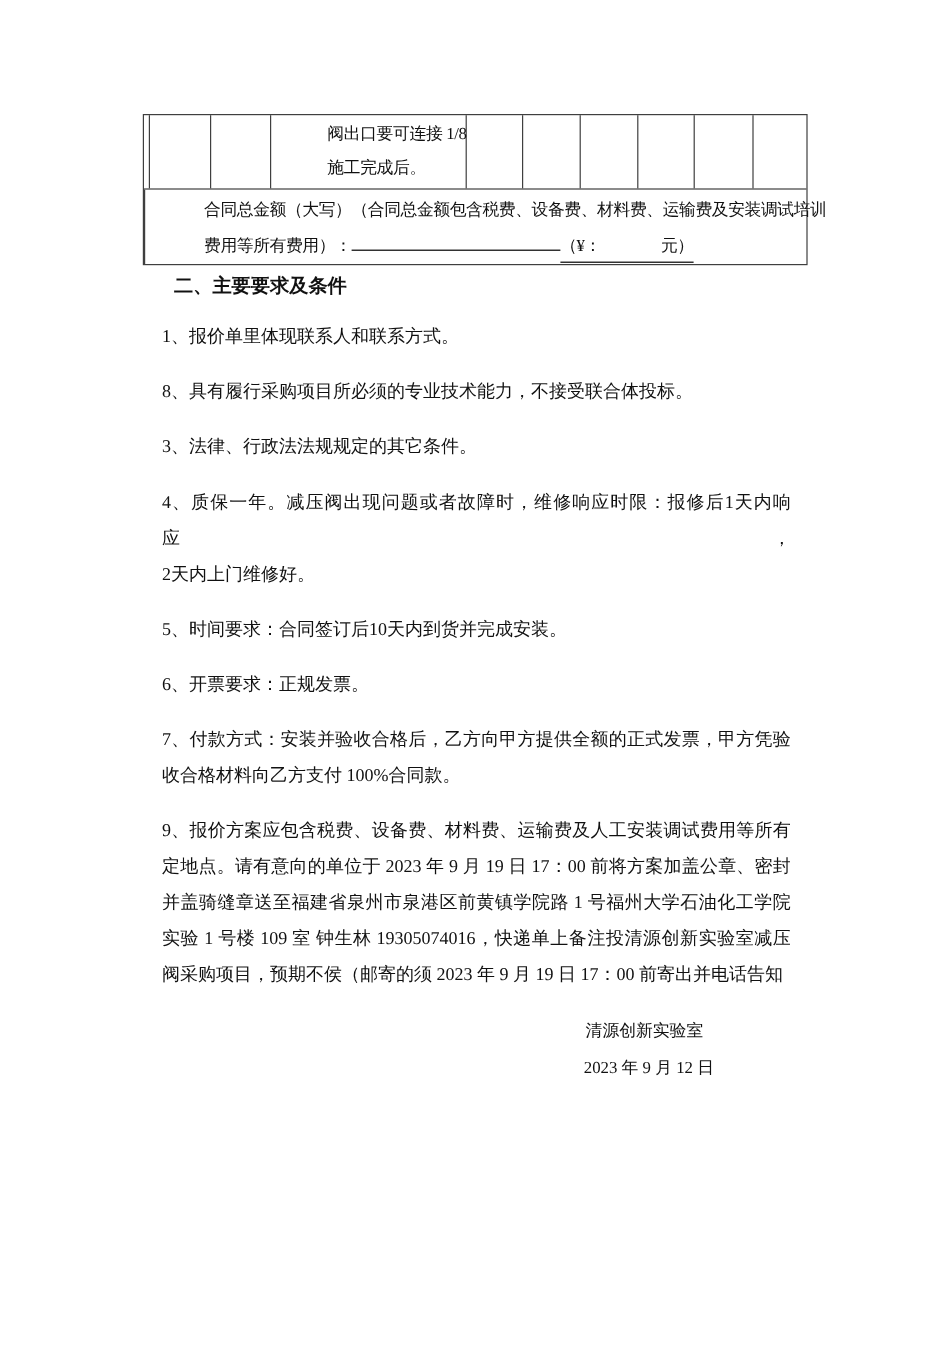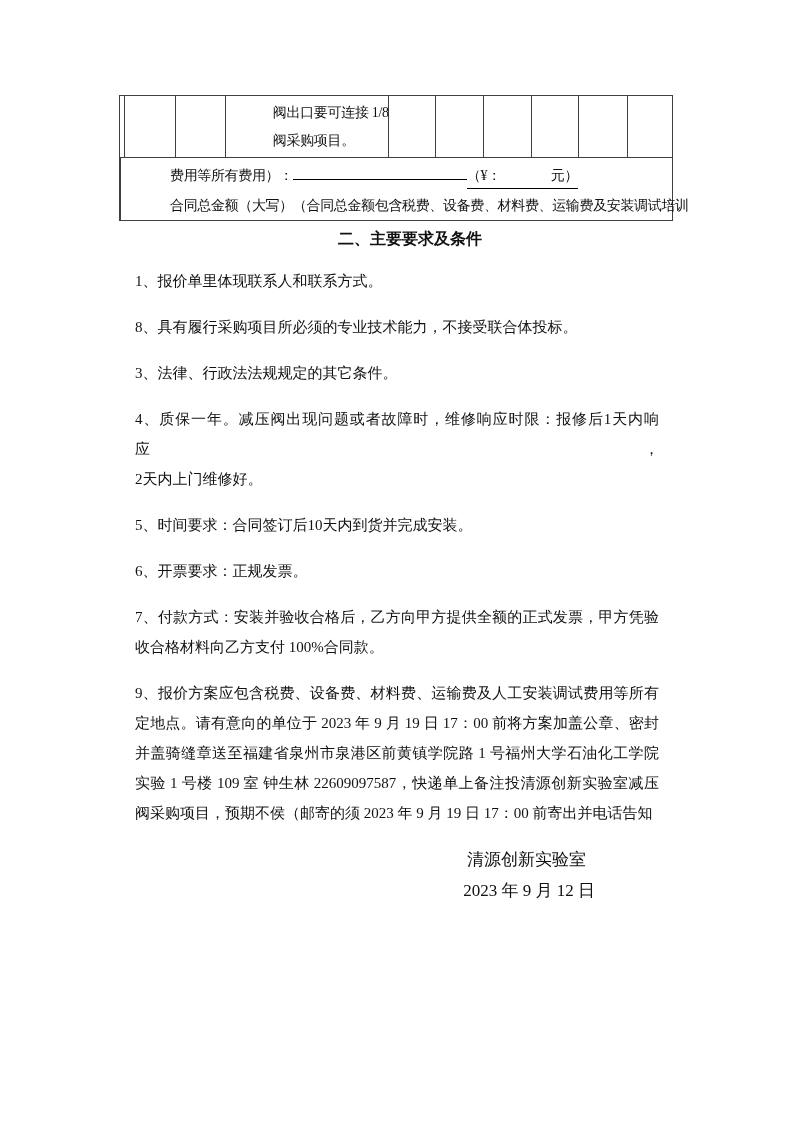--- a/index.html
+++ b/index.html
@@ -29,61 +29,61 @@
   .c-wide { flex:1; padding:3px 0 0 5px; font-size:14px; letter-spacing:-0.35px; }
   .c-wide .tl { line-height:30px; white-space:nowrap; }
   .blank-amount { display:inline-block; width:174px; height:12px; border-bottom:1px solid #000; vertical-align:baseline; }
   .u-run { display:inline-block; border-bottom:1px solid #000; line-height:24px; }
   .blank-yuan { display:inline-block; width:50px; height:12px; }
 
   
   .content { position:absolute; left:119px; top:228px; width:556px; font-size:15px; }
   .sec-heading {
     font-family:"Liberation Sans","DejaVu Sans",sans-serif;
-    font-size:16px; font-weight:bold; margin:0 0 6px 26px; line-height:22px;text-align:center;
+    font-size:16px; font-weight:bold; margin:0 0 6px 26px; line-height:22px;
   }
   .para { margin:16px; }
   .para .line {
     line-height:30px;
     text-align:justify; text-align-last:justify;
   }
   .para .line:last-child { text-align-last:left; }
 
   
-  .sig { margin-top:13px; text-align:right; padding-right:80px; line-height:31px; font-size:17px; }
+  .sig { margin-top:13px; text-align:right; padding-right:80px; line-height:31px; font-size:14px; }
   .sig .org { margin-right:9px; }
 </style>
 </head>
 <body>
 
 <div class="page">
 
   <div class="spec-table">
     <div class="trow trow1">
       <div class="cell c1"></div>
       <div class="cell c2"></div>
       <div class="cell c3"></div>
       <div class="cell c4">
         <div class="tl">阀出口要可连接 1/8</div>
-        <div class="tl">阀采购项目。</div>
+        <div class="tl">施工完成后。</div>
       </div>
       <div class="cell c5"></div>
       <div class="cell c6"></div>
       <div class="cell c7"></div>
       <div class="cell c8"></div>
       <div class="cell c9"></div>
       <div class="cell c10"></div>
     </div>
     <div class="trow trow2">
       <div class="c-narrow"></div>
       <div class="c-wide">
+        <div class="tl">合同总金额（大写）（合同总金额包含税费、设备费、材料费、运输费及安装调试培训</div>
         <div class="tl">
           <span>费用等所有费用）：</span><span class="blank-amount"></span><span class="u-run"><span>（¥：</span><span class="blank-yuan"></span><span>元）</span></span>
         </div>
-        <div class="tl">合同总金额（大写）（合同总金额包含税费、设备费、材料费、运输费及安装调试培训</div>
       </div>
     </div>
   </div>
 
   <div class="content">
     <h2 class="sec-heading">二、主要要求及条件</h2>
 
     <div class="para">
       <div class="line">1、报价单里体现联系人和联系方式。</div>
     </div>
@@ -104,21 +104,21 @@
       <div class="line">6、开票要求：正规发票。</div>
     </div>
     <div class="para">
       <div class="line">7、付款方式：安装并验收合格后，乙方向甲方提供全额的正式发票，甲方凭验</div>
       <div class="line">收合格材料向乙方支付 100%合同款。</div>
     </div>
     <div class="para">
       <div class="line">9、报价方案应包含税费、设备费、材料费、运输费及人工安装调试费用等所有</div>
       <div class="line">定地点。请有意向的单位于 2023 年 9 月 19 日 17：00 前将方案加盖公章、密封</div>
       <div class="line">并盖骑缝章送至福建省泉州市泉港区前黄镇学院路 1 号福州大学石油化工学院</div>
-      <div class="line">实验 1 号楼 109 室 钟生林 22609097587，快递单上备注投清源创新实验室减压</div>
+      <div class="line">实验 1 号楼 109 室 钟生林 19305074016，快递单上备注投清源创新实验室减压</div>
       <div class="line">阀采购项目，预期不侯（邮寄的须 2023 年 9 月 19 日 17：00 前寄出并电话告知</div>
     </div>
 
     <div class="sig">
       <div><span class="org">清源创新实验室</span></div>
       <div><span>2023 年 9 月 12 日</span></div>
     </div>
   </div>
 
 </div>

